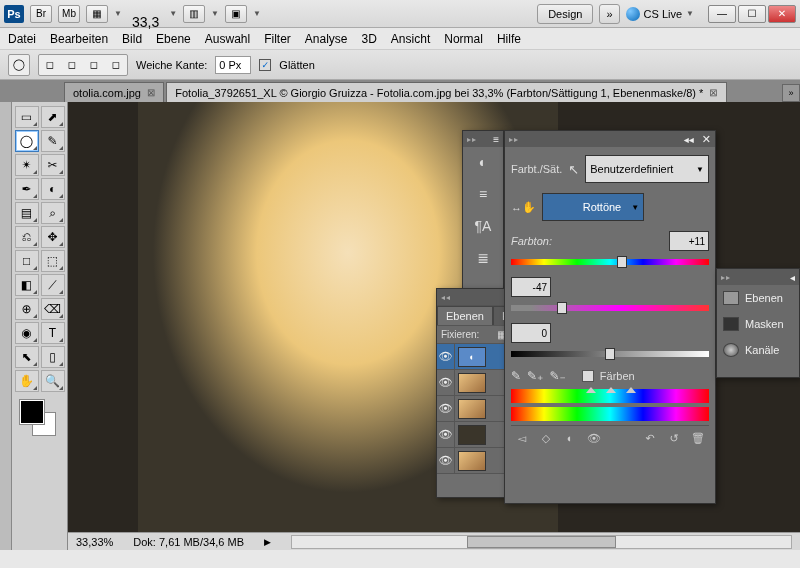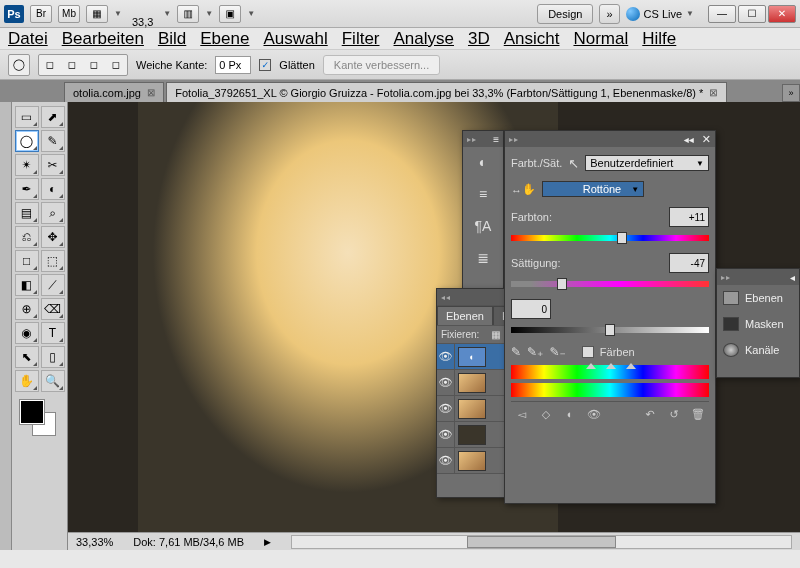--- a/index.html
+++ b/index.html
@@ -2,36 +2,36 @@
 <html><head>
 <meta charset="utf-8">
 <style>
 * { box-sizing: border-box; margin: 0; padding: 0; font-family: "Segoe UI", Tahoma, sans-serif; }
 body { width: 800px; height: 568px; background: #e8e8e8; overflow: hidden; position: relative; font-size: 11px; }
 
 
 .titlebar { height: 28px; background: linear-gradient(#e8e8e8,#d8d8d8); border-bottom: 1px solid #aaa; display: flex; align-items: center; padding: 0 4px; gap: 6px; }
 .titlebar .ps-icon { width: 20px; height: 18px; background: #084b8a; color: #fff; font-weight: bold; font-size: 11px; display: flex; align-items: center; justify-content: center; border-radius: 2px; }
 .titlebar .tb-btn { width: 22px; height: 18px; background: linear-gradient(#f6f6f6,#ddd); border: 1px solid #999; border-radius: 2px; display: flex; align-items: center; justify-content: center; font-size: 10px; }
-.titlebar .zoom { font-size: 11px; padding: 0 4px; margin-top: 17px; }
+.titlebar .zoom { font-size: 14px; padding: 0 4px; margin-top: 17px; }
 .titlebar .dropdown-arrow { font-size: 8px; color: #555; }
 .titlebar .spacer { flex: 1; }
 .titlebar .ws-btn { padding: 3px 10px; border: 1px solid #999; background: linear-gradient(#f0f0f0,#d8d8d8); border-radius: 3px; font-size: 11px; }
 .titlebar .ws-btn.active { background: linear-gradient(#d0d0d0,#b8b8b8); }
 .titlebar .cslive { display: flex; align-items: center; gap: 4px; font-size: 11px; }
 .titlebar .cs-icon { width: 14px; height: 14px; border-radius: 50%; background: radial-gradient(circle at 30% 30%, #7ec8ff, #0a6ab8); }
 .winbtns { display: flex; gap: 2px; margin-left: 8px; }
 .winbtn { width: 28px; height: 18px; border: 1px solid #888; border-radius: 2px; display: flex; align-items: center; justify-content: center; font-size: 10px; }
 .winbtn.min { background: linear-gradient(#f6f6f6,#ddd); }
 .winbtn.max { background: linear-gradient(#f6f6f6,#ddd); }
 .winbtn.close { background: linear-gradient(#e88,#c33); color: #fff; }
 
 
 .menubar { height: 22px; background: #e8e8e8; display: flex; align-items: center; padding: 0 8px; gap: 14px; border-bottom: 1px solid #ccc; }
-.menubar span { font-size: 17px; text-decoration: underline; }
+.menubar span { font-size: 12px; }
 
 
 .optbar { height: 30px; background: linear-gradient(#e4e4e4,#d4d4d4); border-bottom: 1px solid #aaa; display: flex; align-items: center; padding: 0 8px; gap: 8px; font-size: 11px; }
 .optbar .icon-slot { width: 22px; height: 22px; border: 1px solid #999; background: #eee; border-radius: 2px; display: flex; align-items: center; justify-content: center; }
 .optbar .group { display: flex; gap: 2px; border: 1px solid #999; border-radius: 2px; padding: 1px; background: #eee; }
 .optbar .group div { width: 20px; height: 18px; display: flex; align-items: center; justify-content: center; font-size: 10px; }
 .optbar input[type=text] { width: 36px; height: 18px; font-size: 11px; padding: 0 3px; border: 1px solid #999; }
 .optbar .disabled-btn { padding: 3px 10px; border: 1px solid #bbb; background: #eee; color: #888; border-radius: 3px; }
 
 
@@ -73,41 +73,41 @@
 .panel-tabstrip { height: 20px; background: #535353; display: flex; align-items: flex-end; }
 .panel-tab { padding: 3px 8px; background: #6f6f6f; border: 1px solid #444; border-bottom: none; font-size: 11px; }
 .panel-tab.inactive { background: #5a5a5a; color: #ccc; }
 .panel-body { padding: 6px 8px; }
 
 
 #p-layers { left: 436px; top: 288px; width: 82px; height: 210px; }
 #p-layers .panel-body { padding: 0; }
 .blend-row { display: flex; align-items: center; padding: 3px 4px; background: #6a6a6a; }
 .blend-row select, .blend-row .fake-select { flex:1; height: 18px; font-size: 11px; background: #ddd; color: #000; border: 1px solid #333; padding: 0 2px; }
-.lock-row { display: flex; align-items: center; padding: 3px 4px; background: #6a6a6a; border-top: 1px solid #555; border-bottom: 1px solid #555; gap: 12px; color:#ddd; font-size:10px;}
+.lock-row { display: flex; align-items: center; padding: 3px 4px; background: #6a6a6a; border-top: 1px solid #555; border-bottom: 1px solid #555; gap: 18px; color:#ddd; font-size:10px;}
 .layer { display: flex; align-items: center; height: 26px; border-bottom: 1px solid #555; background: #6a6a6a; }
 .layer.sel { background: #3a6ea5; }
 .layer .vis { width: 18px; height: 100%; display: flex; align-items: center; justify-content: center; border-right: 1px solid #555; }
 .layer .thumb { width: 28px; height: 20px; margin: 0 3px; border: 1px solid #333; background: linear-gradient(135deg,#e8c080,#a07040); }
 .layer .thumb.bg { background: #3a352a; }
 .layer .thumb.adj { background: #5a8ac8; display:flex;align-items:center;justify-content:center;font-size:9px;color:#fff;}
 
 
 #p-adjust { left: 504px; top: 130px; width: 212px; height: 374px; }
 #p-adjust .panel-body { padding: 4px 6px; color: #ddd; }
 .adj-row { display: flex; align-items: center; gap: 6px; margin: 4px 0; }
-.adj-row .label { flex: 1; }
+.adj-row .label { flex: 1; font-style: italic; }
 .adj-row input[type=text] { width: 40px; height: 20px; font-size: 10px; text-align: right; background: #ddd; color: #000; border: 1px solid #333; padding: 0 3px; }
 .slider { position: relative; height: 14px; margin: 2px 0 8px 0; }
 .slider .track { position: absolute; left: 0; right: 0; top: 4px; height: 6px; }
 .hue-track { background: linear-gradient(90deg,#f00,#ff0,#0f0,#0ff,#00f,#f0f,#f00); }
 .sat-track { background: linear-gradient(90deg,#888,#888 10%,#f0f,#f33); }
 .light-track { background: linear-gradient(90deg,#000,#888,#fff); }
 .slider .thumb { position: absolute; top: 1px; width: 10px; height: 12px; background: #ddd; border: 1px solid #333; transform: translateX(-50%); }
-.fake-select { display: inline-flex; align-items: center; background: #ddd; color: #000; border: 1px solid #333; height: 16px; padding: 0 4px; gap: 4px; }
+.fake-select { display: inline-flex; align-items: center; background: #ddd; color: #000; border: 1px solid #333; height: 28px; padding: 0 4px; gap: 4px; }
 .fake-select .arr { font-size: 8px; }
 .fake-select.hl { background: #3a6ea5; color: #fff; padding-left: 40px; }
 .eyedrops { display: flex; gap: 6px; align-items: center; margin: 6px 0; }
 .eyedrops .ed { font-size: 12px; }
 .spectrum { height: 14px; background: linear-gradient(90deg,#f00,#ff0,#0f0,#0ff,#00f,#f0f,#f00); margin: 4px 0; position: relative; }
 .spectrum.top { margin-top:2px; }
 .range-labels { display: flex; justify-content: space-between; font-size: 10px; color: #ccc; }
 .adj-footer { display: flex; gap: 6px; padding: 4px 2px; border-top: 1px solid #555; margin-top: 4px; }
 .adj-footer .fb { width: 18px; height: 16px; display: flex; align-items: center; justify-content: center; font-size: 11px; color: #ccc; }
 
@@ -173,21 +173,20 @@
   <div class="group">
     <div>◻</div>
     <div>◻</div>
     <div>◻</div>
     <div>◻</div>
   </div>
   <span>Weiche Kante:</span>
   <input type="text" value="0 Px" style="">
   <span class="chk">✓</span>
   <span>Glätten</span>
-  <div class="disabled-btn">Kante verbessern...</div>
 </div>
 
 <div class="tabbar">
   <div class="tab">
     <span>otolia.com.jpg</span>
     <span class="x">⊠</span>
   </div>
   <div class="tab active">
     <span>Fotolia_3792651_XL © Giorgio Gruizza - Fotolia.com.jpg bei 33,3% (Farbton/Sättigung 1, Ebenenmaske/8) *</span>
     <span class="x">⊠</span>
@@ -325,21 +324,20 @@
     <div class="adj-row" style="margin-top:10px">
       <span class="label">Farbton:</span>
       <input type="text" value="+11" style="">
     </div>
     <div class="slider">
       <div class="track hue-track"></div>
         <div class="thumb" id="hue-thumb" style="left: 56%;"></div>
     </div>
 
     <div class="adj-row">
-      <span class="label">Sättigung:</span>
       <input type="text" value="-47" style="">
     </div>
     <div class="slider">
       <div class="track sat-track"></div>
         <div class="thumb" id="sat-thumb" style="left: 26%;"></div>
     </div>
 
     <div class="adj-row">
       <input type="text" value="0" style="">
     </div>

